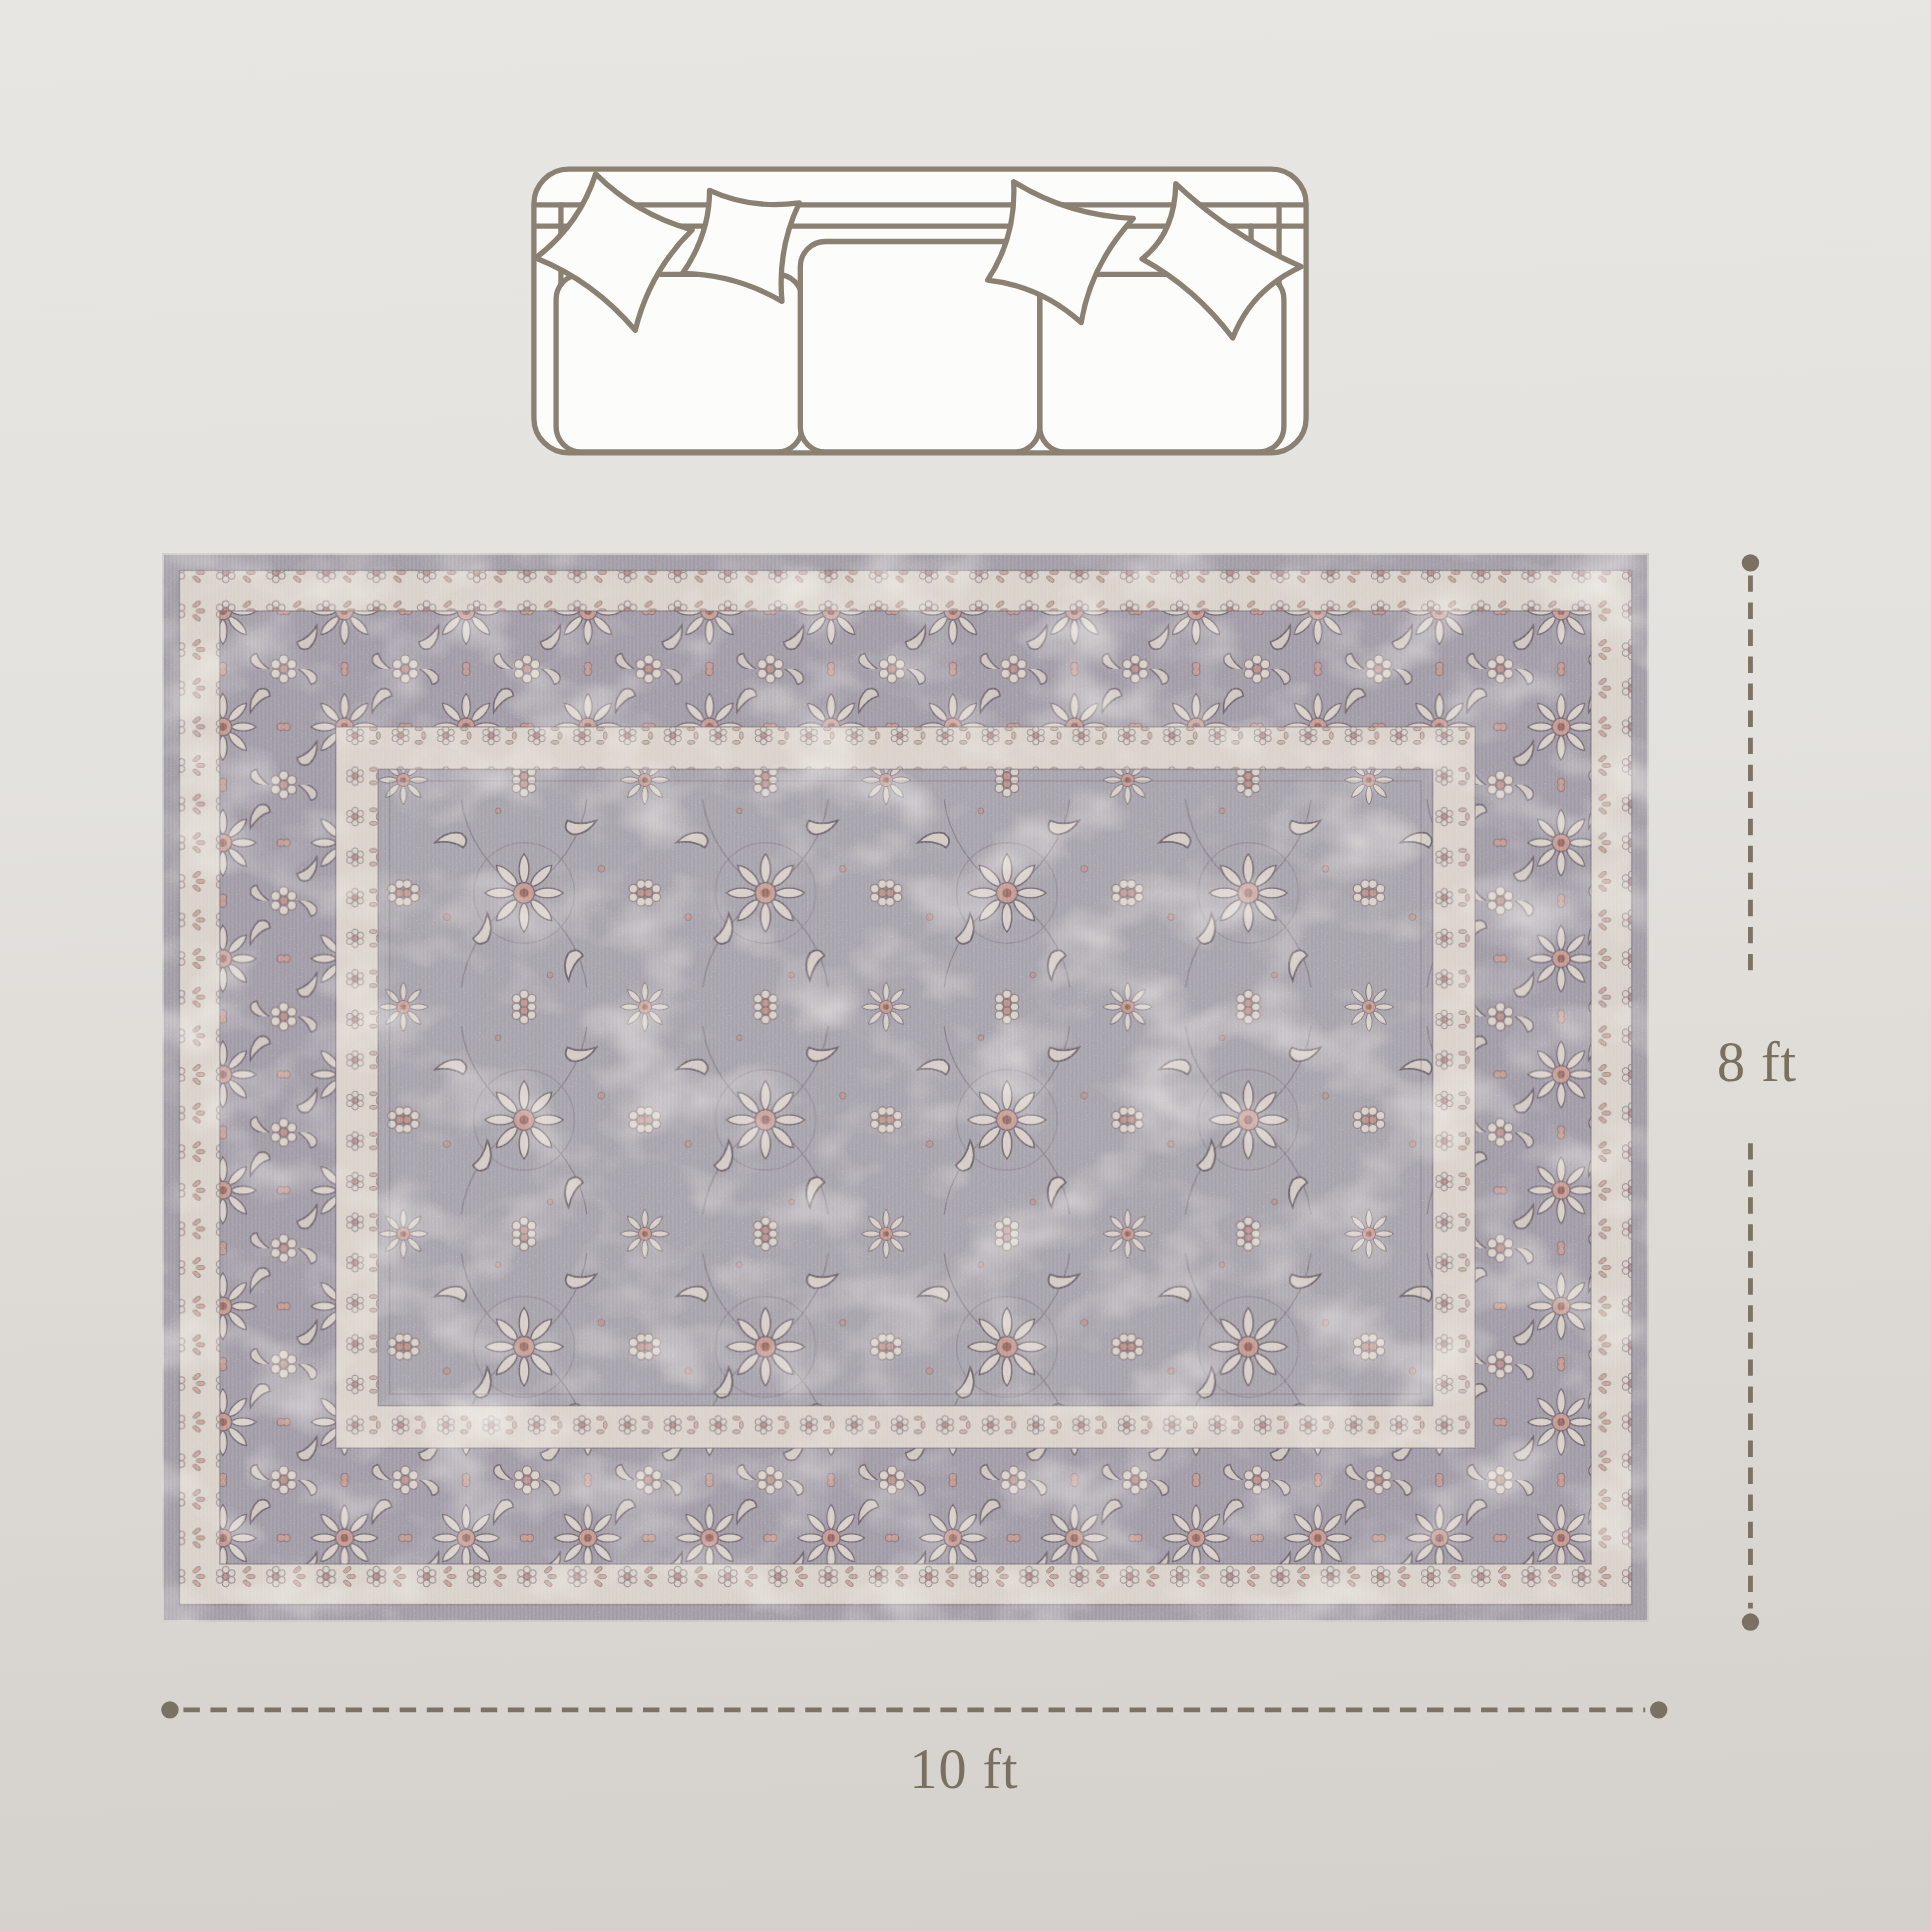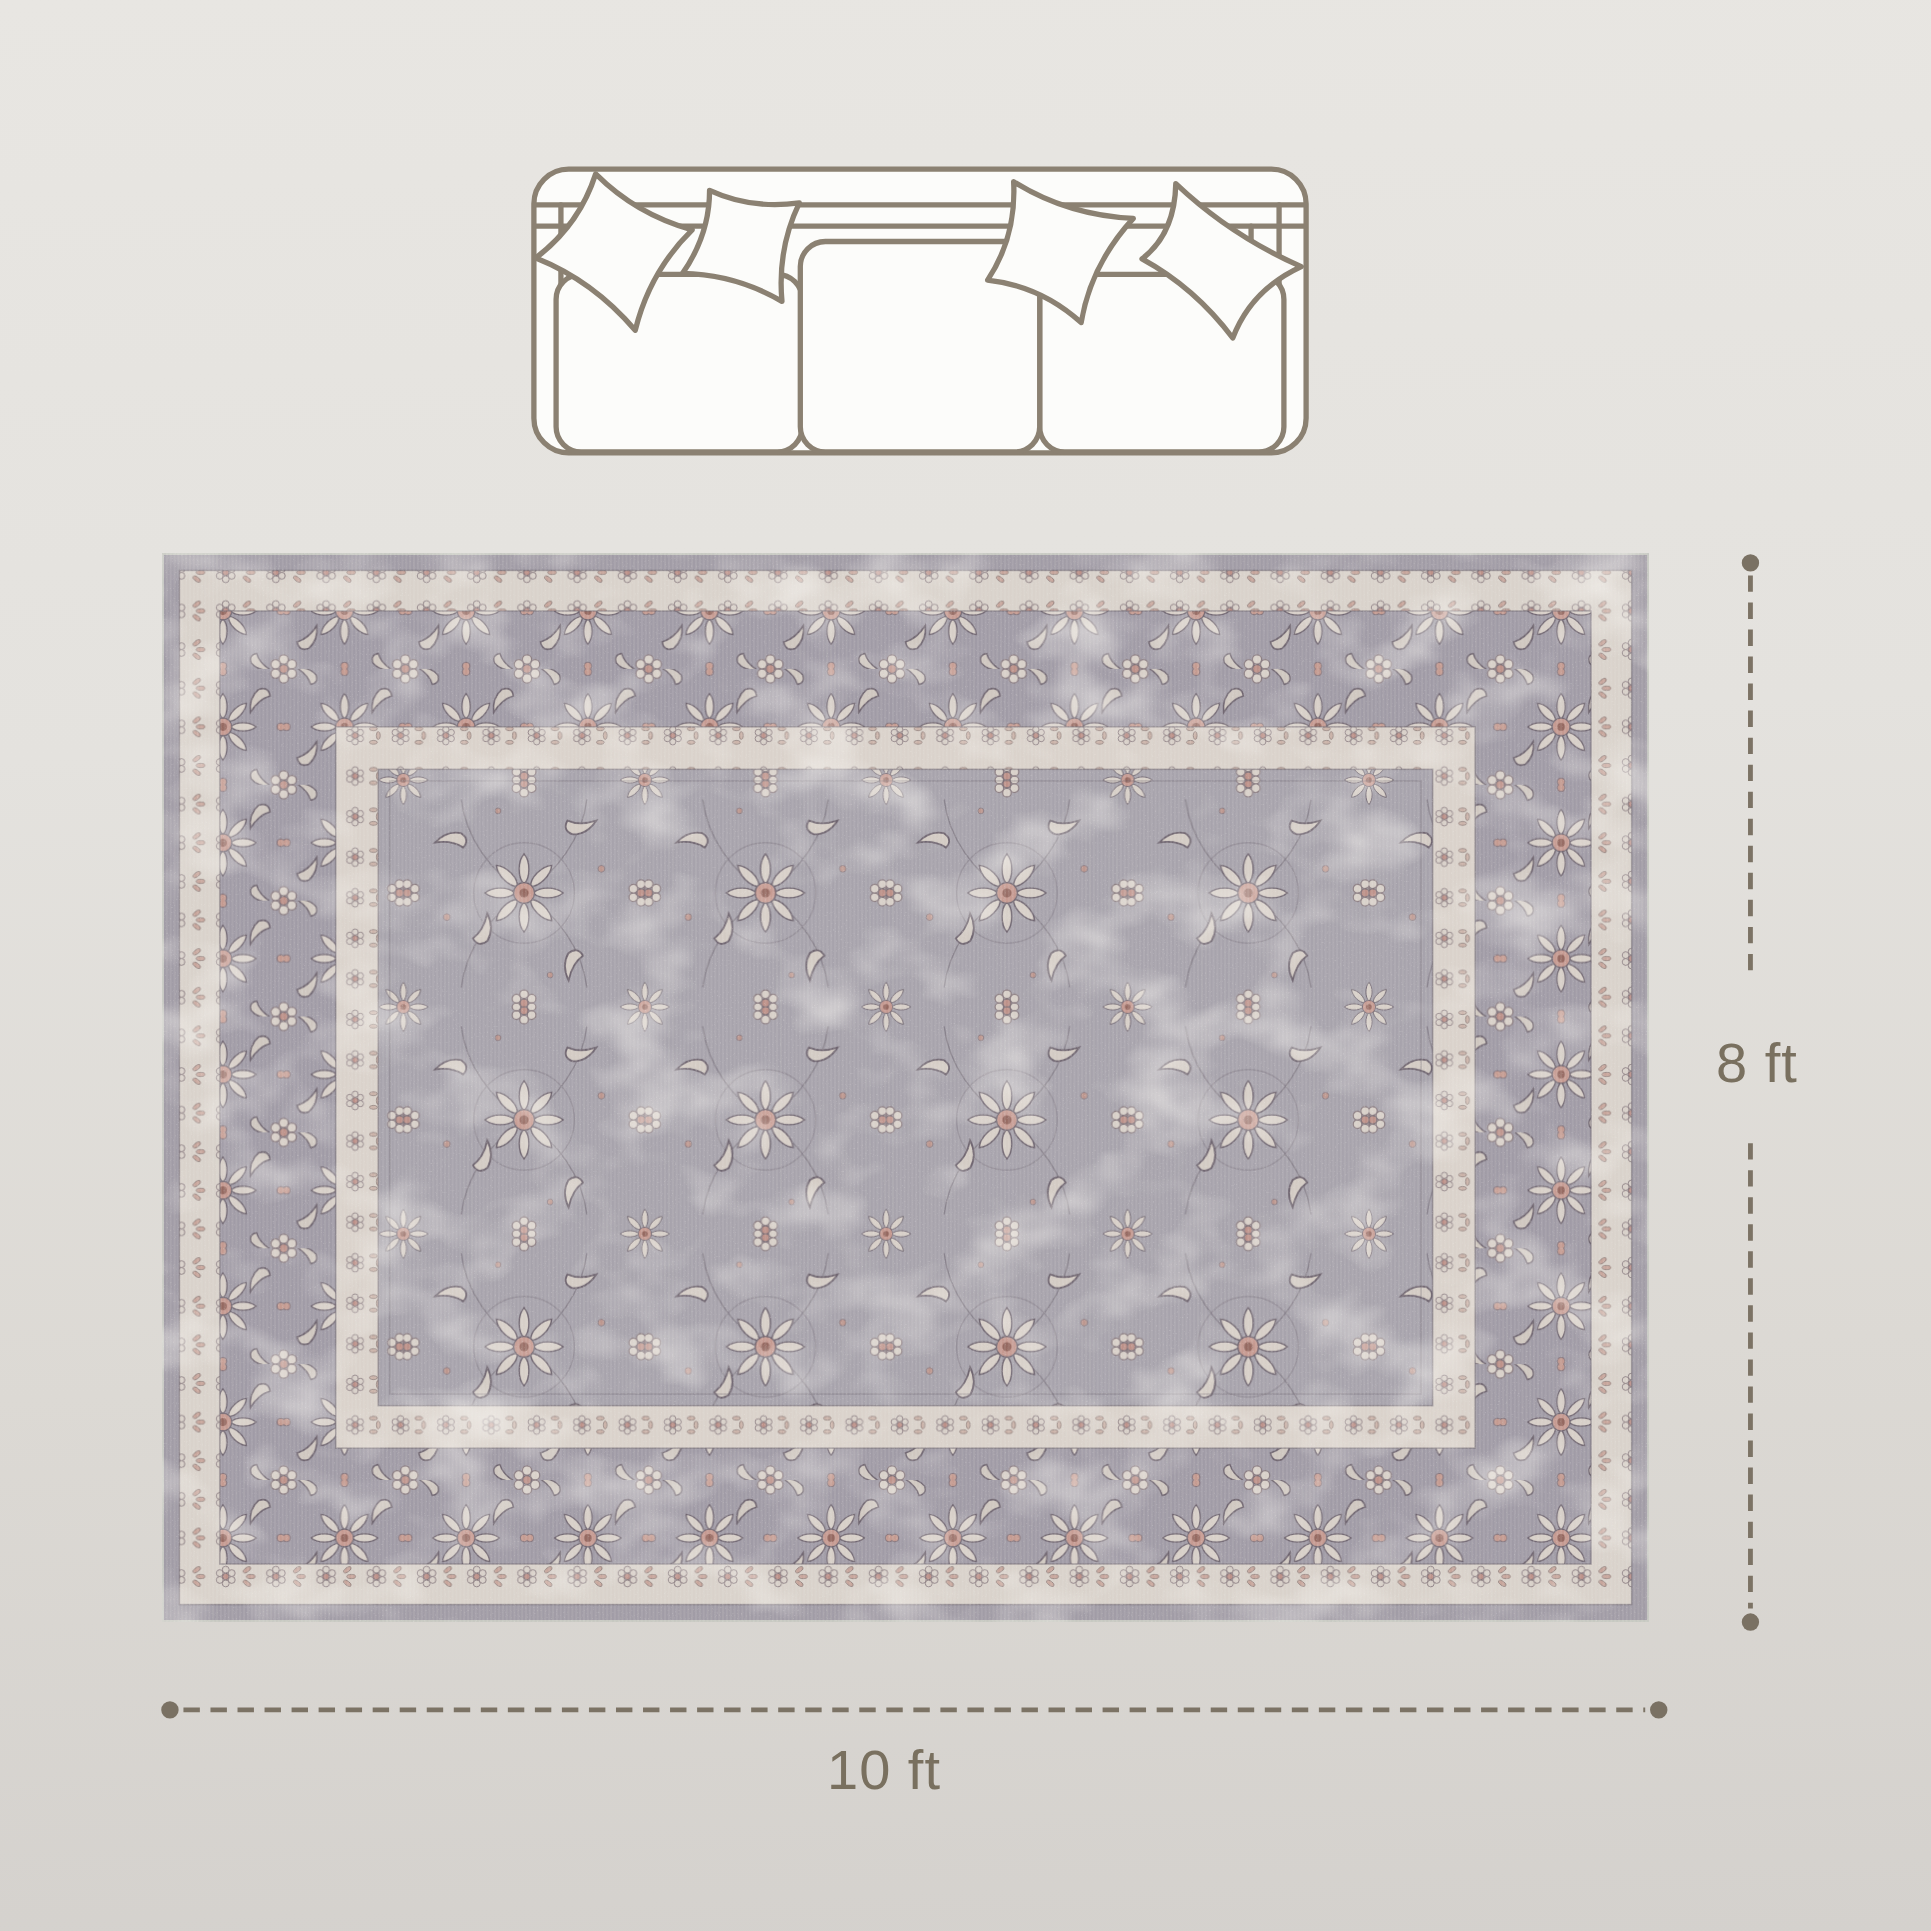--- a/index.html
+++ b/index.html
@@ -1,19 +1,19 @@
 <!DOCTYPE html>
 <html><head>
 <meta charset="utf-8">
 <style>
   html,body{margin:0;padding:0;background:#d8d5d0;}
   .stage{
     position:relative;width:1931px;height:1931px;overflow:hidden;
     background:linear-gradient(178deg,#e8e6e2 0%,#e4e2de 38%,#dcd9d4 70%,#d4d1cd 100%);
-    font-family:Liberation Sans, sans-serif;
+    font-family:Liberation Serif, serif;
   }
   .abs{position:absolute;}
   .dim-label{
     position:absolute;transform:translate(-50%,-50%);
     font-size:56px;font-weight:400;color:#79705f;letter-spacing:1px;
     white-space:nowrap;user-select:none;
   }
 </style>
 </head>
 <body>
@@ -191,16 +191,16 @@
     </g>
     <g fill="#7a7163" stroke="none">
       <circle cx="1813" cy="583" r="9"></circle>
       <circle cx="1813" cy="1680" r="9"></circle>
       <circle cx="176" cy="1771" r="9"></circle>
       <circle cx="1718" cy="1771" r="9"></circle>
     </g>
   </svg>
 
   <div class="dim-label" style="left:1757px;top:1062px;">8 ft</div>
-  <div class="dim-label" style="left:884px;top:1769px;">10 ft</div>
+  <div class="dim-label" style="left:964px;top:1769px;">10 ft</div>
 
 </div>
 
 
 </body></html>

